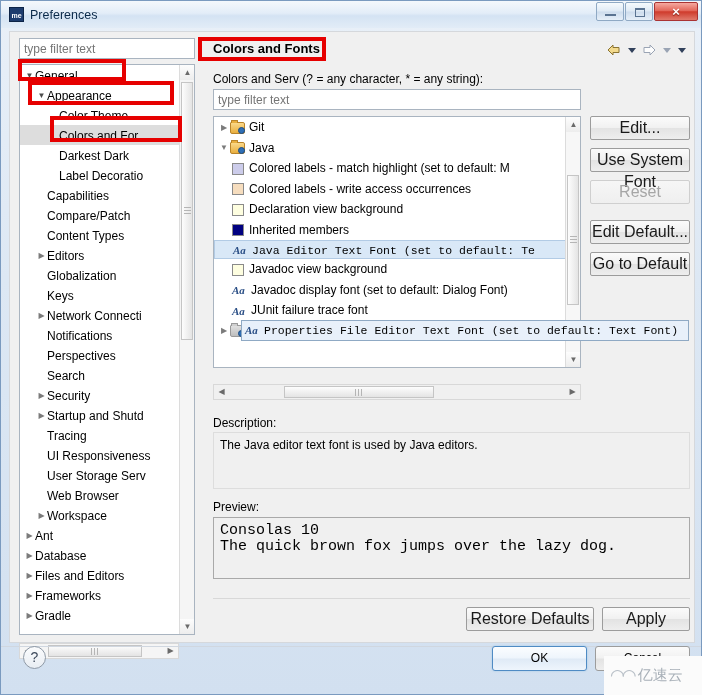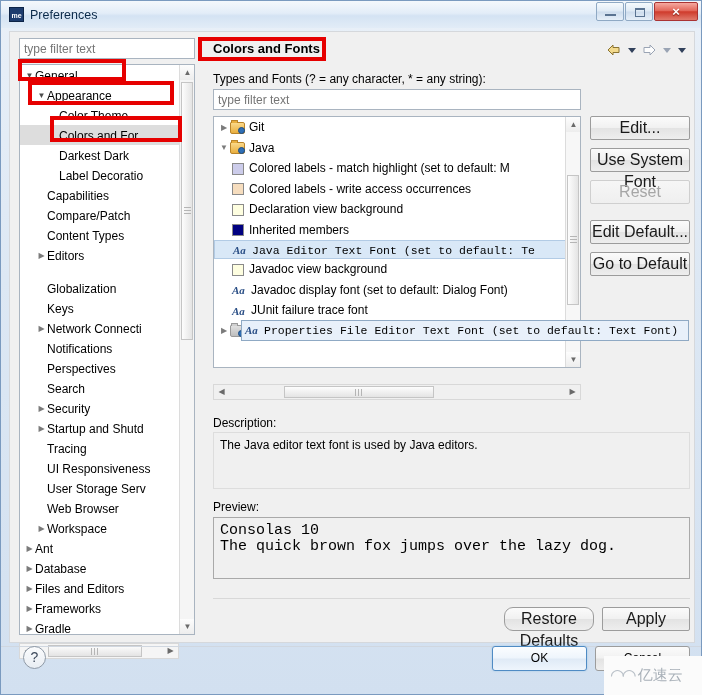--- a/index.html
+++ b/index.html
@@ -213,21 +213,21 @@
   }
   .prev-label{position:absolute;left:7px;top:468px;font-size:12px;}
   .prev-box{
     position:absolute;left:7px;top:485px;width:477px;height:62px;
     background:#f0f0f0;border:1px solid #a9a9a9;box-sizing:border-box;
     font-family:"Liberation Mono",monospace;font-size:15px;padding:5px 6px;line-height:16px;
   }
 
   .sep{position:absolute;left:7px;top:566px;width:477px;height:1px;background:#d8d8d8;}
   .bot-btns{position:absolute;right:4px;top:575px;display:flex;gap:8px;}
-  .btn-w{width:90px;border-radius:9px;}
+  .btn-w{width:128px;}
   .btn-a{width:88px;}
 
   
   .footer-sep{position:absolute;left:0;top:645px;width:700px;height:1px;background:#d0d7e0;}
   .help-ico{
     position:absolute;left:22px;top:645px;width:23px;height:23px;border-radius:50%;
     border:1px solid #8e99a6;color:#3d4a5c;font-size:14px;line-height:21px;text-align:center;
     background:linear-gradient(to bottom,#fbfcfd,#e8edf3);box-sizing:border-box;
   }
   .ok-btn{
@@ -295,21 +295,21 @@
             <div class="t-row" style="padding-left: 4px;"><span class="t-arrow open">▼</span><span class="t-label">General</span></div>
             <div class="t-row" style="padding-left: 16px;"><span class="t-arrow open">▼</span><span class="t-label">Appearance</span></div>
             <div class="t-row" style="padding-left: 28px;"><span class="t-arrow"></span><span class="t-label">Color Theme</span></div>
             <div class="t-row sel" style="padding-left: 28px;"><span class="t-arrow"></span><span class="t-label">Colors and For</span></div>
             <div class="t-row" style="padding-left: 28px;"><span class="t-arrow"></span><span class="t-label">Darkest Dark</span></div>
             <div class="t-row" style="padding-left: 28px;"><span class="t-arrow"></span><span class="t-label">Label Decoratio</span></div>
             <div class="t-row" style="padding-left: 16px;"><span class="t-arrow"></span><span class="t-label">Capabilities</span></div>
             <div class="t-row" style="padding-left: 16px;"><span class="t-arrow"></span><span class="t-label">Compare/Patch</span></div>
             <div class="t-row" style="padding-left: 16px;"><span class="t-arrow"></span><span class="t-label">Content Types</span></div>
             <div class="t-row" style="padding-left: 16px;"><span class="t-arrow">▶</span><span class="t-label">Editors</span></div>
-            <div class="t-row" style="padding-left: 16px; margin-top: 13px;"><span class="t-arrow"></span><span class="t-label">Globalization</span></div>
+            <div class="t-row" style="padding-left: 16px;"><span class="t-arrow"></span><span class="t-label">Globalization</span></div>
             <div class="t-row" style="padding-left: 16px;"><span class="t-arrow"></span><span class="t-label">Keys</span></div>
             <div class="t-row" style="padding-left: 16px;"><span class="t-arrow">▶</span><span class="t-label">Network Connecti</span></div>
             <div class="t-row" style="padding-left: 16px;"><span class="t-arrow"></span><span class="t-label">Notifications</span></div>
             <div class="t-row" style="padding-left: 16px;"><span class="t-arrow"></span><span class="t-label">Perspectives</span></div>
             <div class="t-row" style="padding-left: 16px;"><span class="t-arrow"></span><span class="t-label">Search</span></div>
             <div class="t-row" style="padding-left: 16px;"><span class="t-arrow">▶</span><span class="t-label">Security</span></div>
             <div class="t-row" style="padding-left: 16px;"><span class="t-arrow">▶</span><span class="t-label">Startup and Shutd</span></div>
             <div class="t-row" style="padding-left: 16px;"><span class="t-arrow"></span><span class="t-label">Tracing</span></div>
             <div class="t-row" style="padding-left: 16px;"><span class="t-arrow"></span><span class="t-label">UI Responsiveness</span></div>
             <div class="t-row" style="padding-left: 16px;"><span class="t-arrow"></span><span class="t-label">User Storage Serv</span></div>
@@ -350,21 +350,21 @@
           <div class="chev"></div>
           <div class="nav-ico">
             <svg width="18" height="18" viewBox="0 0 18 18">
                 <path d="M10 4 L15 9 L10 14 L10 11.5 L4 11.5 L4 6.5 L10 6.5 Z" fill="#fdfdfd" stroke="#9aa4b4" stroke-width="1"></path>
               </svg>
           </div>
           <div class="chev dim"></div>
           <div class="chev"></div>
         </div>
 
-        <div class="sub-label">Types and Fonts (? = any character, * = any string):</div>
+        <div class="sub-label">Colors and Serv (? = any character, * = any string):</div>
         <input class="filter2" placeholder="type filter text" style="">
 
         <div class="font-pane">
           <div class="f-list" id="font-tree">
               <div class="f-row" style="padding-left: 4px;"><span class="f-arrow">▶</span><span class="folder"><span class="dot"></span></span><span>Git</span></div>
               <div class="f-row" style="padding-left: 4px;"><span class="f-arrow">▼</span><span class="folder"><span class="dot"></span></span><span>Java</span></div>
               <div class="f-row" style="padding-left: 18px;"><span class="swatch" style="background: rgb(204, 204, 234);"></span><span>Colored labels - match highlight (set to default: M</span></div>
               <div class="f-row" style="padding-left: 18px;"><span class="swatch" style="background: rgb(246, 221, 190);"></span><span>Colored labels - write access occurrences</span></div>
               <div class="f-row" style="padding-left: 18px;"><span class="swatch" style="background: rgb(254, 254, 224);"></span><span>Declaration view background</span></div>
               <div class="f-row" style="padding-left: 18px;"><span class="swatch" style="background: rgb(0, 0, 128);"></span><span>Inherited members</span></div>

